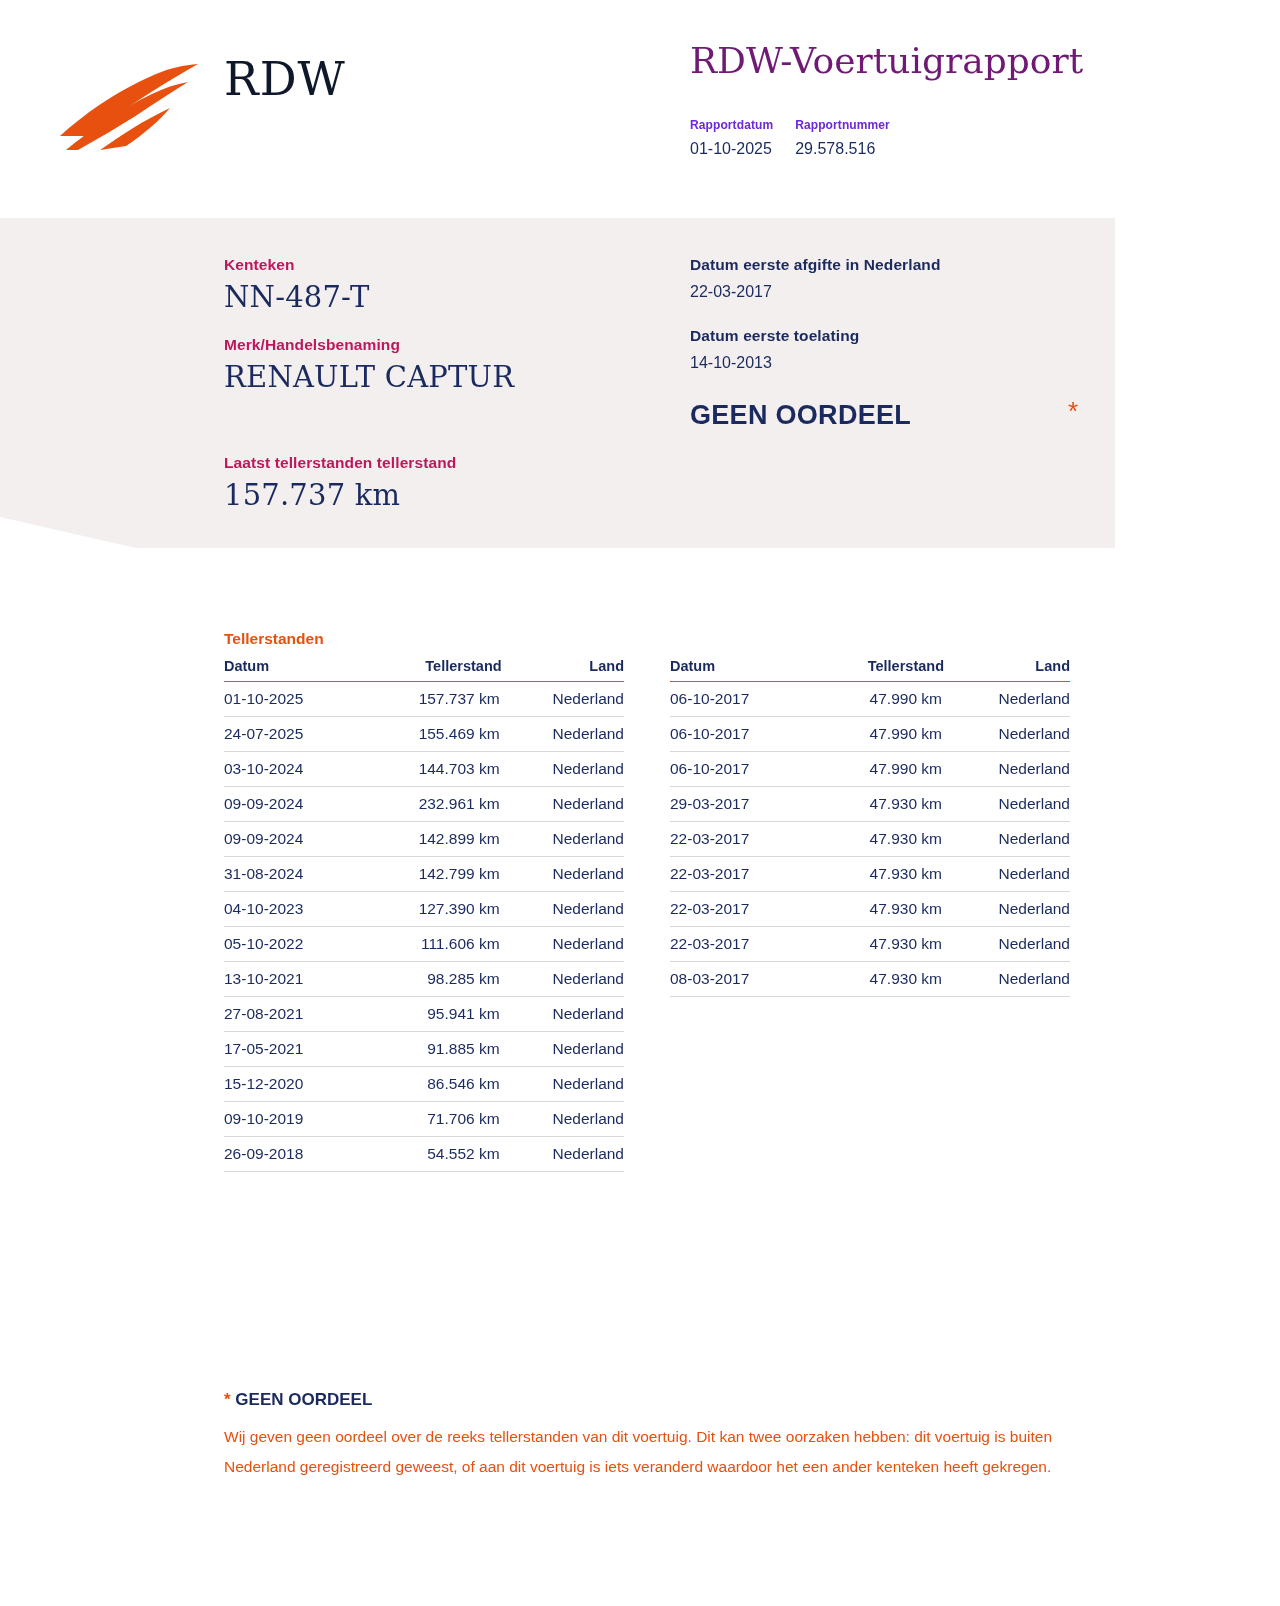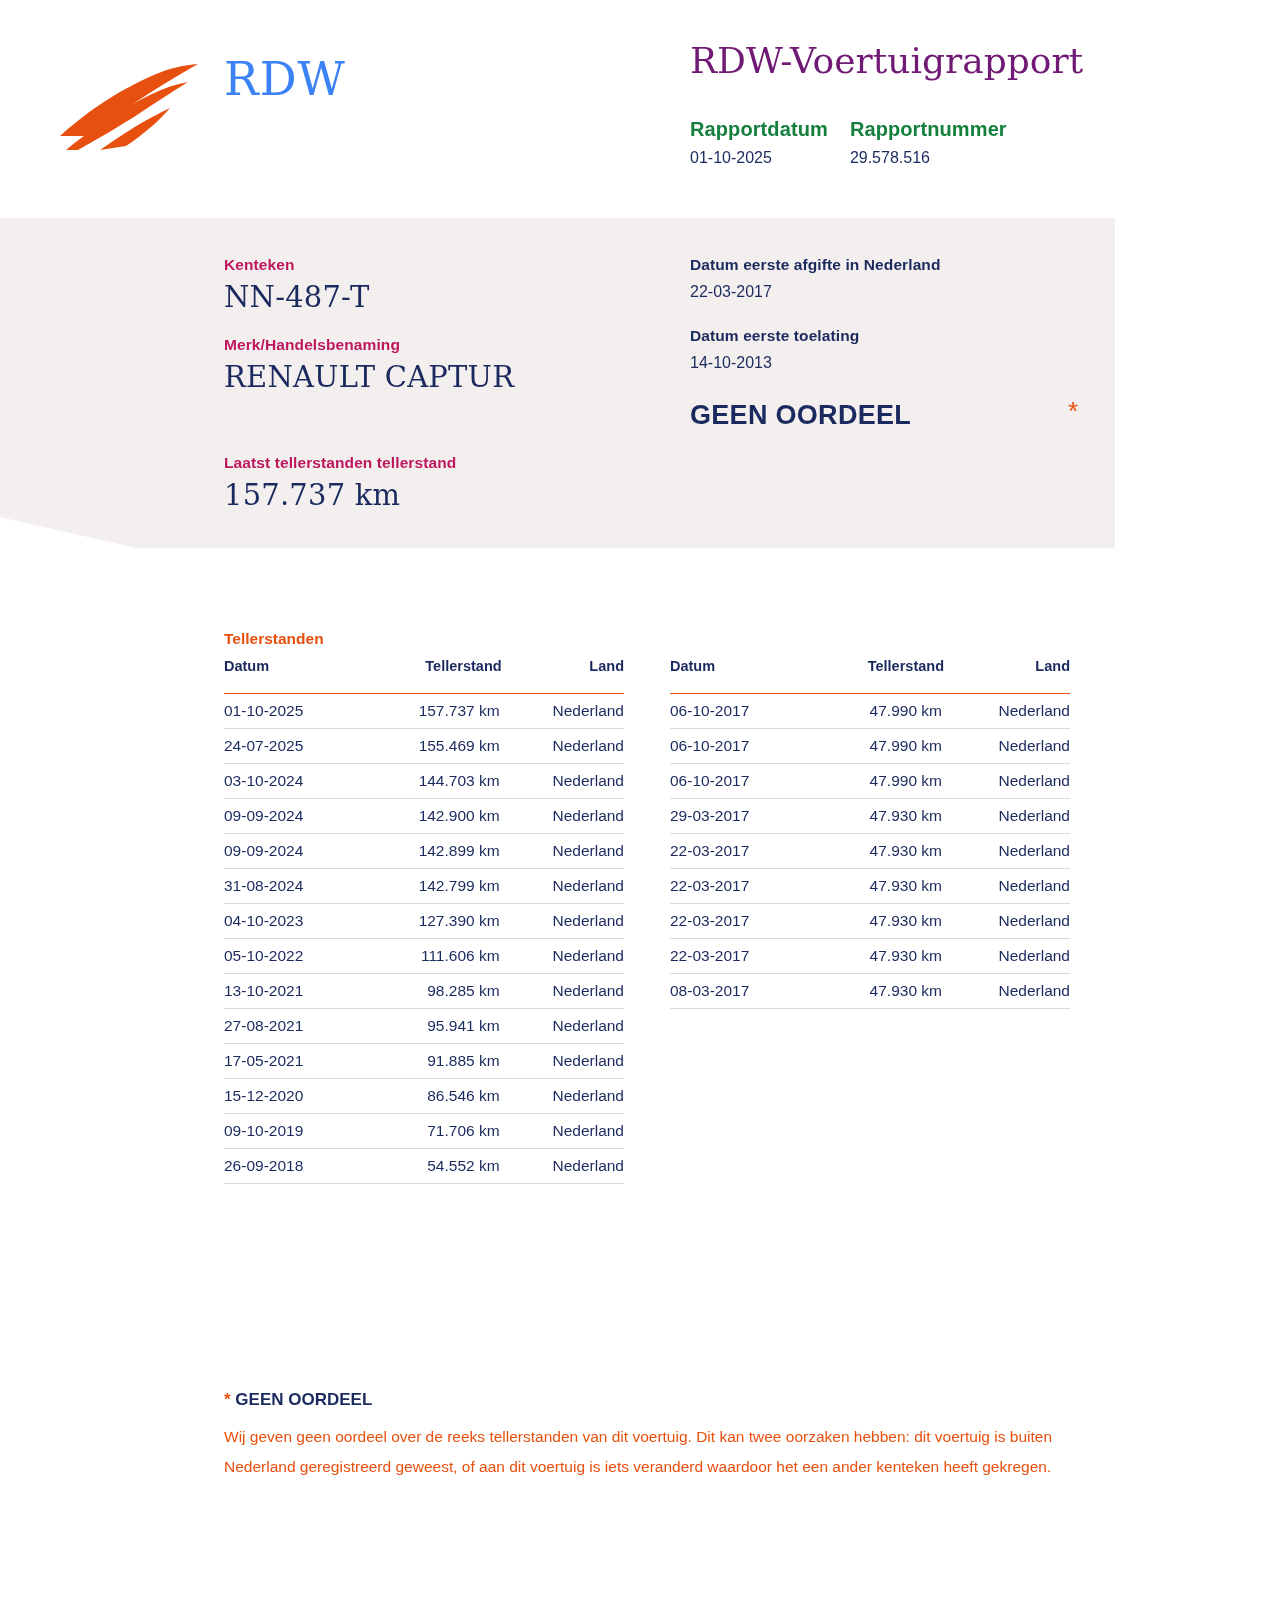--- a/index.html
+++ b/index.html
@@ -35,41 +35,41 @@
     width: 160px;
     height: 100px;
   }
   .logo-text {
     position: absolute;
     left: 172px;
     top: 12px;
     font-family: "DejaVu Serif", serif;
     font-size: 46px;
     letter-spacing: 1px;
-    color: #3b82f6;
+    color: #0f172a;
   }
   .report-title {
     position: absolute;
     left: 690px;
     top: 40px;
     font-family: "DejaVu Serif", serif;
     font-size: 36px;
     color: #701a75;
   }
   .meta-row {
     position: absolute;
     left: 690px;
     top: 118px;
     display: flex;
     gap: 22px;
   }
   .meta-block .meta-label {
-    font-size: 20px;
-    font-weight: bold;
-    color: #15803d;
+    font-size: 12px;
+    font-weight: bold;
+    color: #6d28d9;
     letter-spacing: .1px;
   }
   .meta-block .meta-value {
     font-size: 16px;
     color: #1b2a5e;
     margin-top: 8px;
   }
 
   
   .panel {
@@ -164,21 +164,21 @@
     height: 18px;
   }
   table {
     border-collapse: collapse;
     width: 400px;
   }
   th {
     font-size: 14.5px;
     font-weight: bold;
     color: #1b2a5e;
-    padding: 4px 0 19px 0;
+    padding: 4px 0 7px 0;
     border-bottom: 1.6px solid #e8500f;
     text-align: left;
   }
   th.num, td.num {
     text-align: right;
   }
   th.land, td.land {
     text-align: right;
   }
   td {
@@ -294,21 +294,21 @@
               <td class="num">155.469 km</td>
               <td class="land">Nederland</td>
             </tr>
             <tr>
               <td>03-10-2024</td>
               <td class="num">144.703 km</td>
               <td class="land">Nederland</td>
             </tr>
             <tr>
               <td>09-09-2024</td>
-              <td class="num">142.900 km</td>
+              <td class="num">232.961 km</td>
               <td class="land">Nederland</td>
             </tr>
             <tr>
               <td>09-09-2024</td>
               <td class="num">142.899 km</td>
               <td class="land">Nederland</td>
             </tr>
             <tr>
               <td>31-08-2024</td>
               <td class="num">142.799 km</td>

